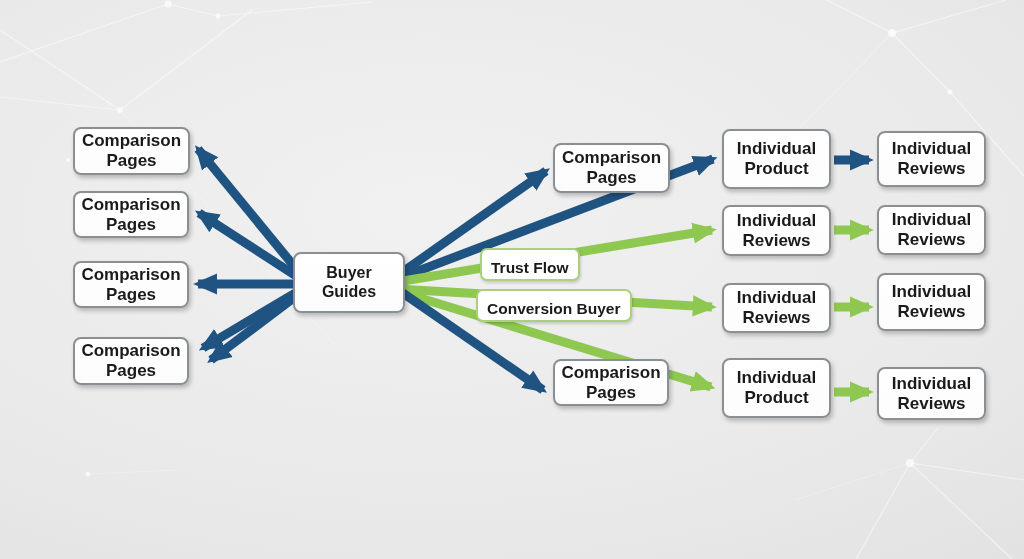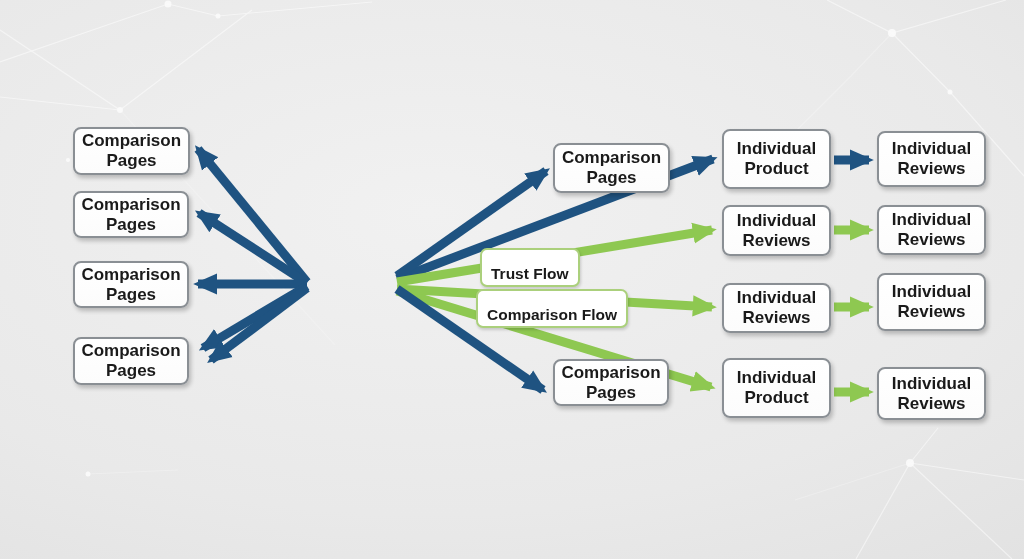--- a/index.html
+++ b/index.html
@@ -43,21 +43,21 @@
   .node.center { font-size: 16px; }
 
   .flow-label {
     position: absolute;
     z-index: 2;
     box-sizing: border-box;
     background: #ffffff;
     border: 2px solid #abd07c;
     border-radius: 7px;
     box-shadow: 1px 2px 3px rgba(0,0,0,0.16);
-    padding: 15px 9px 2px 9px;
+    padding: 9px 9px 2px 9px;
     font-weight: 700;
     font-size: 15.5px;
     color: #1a1a1a;
     white-space: nowrap;
   }
 </style>
 </head>
 <body>
 
 <div class="stage">
@@ -122,28 +122,30 @@
 
   <div class="node" style="left:73px; top:127px; width:117px; height:48px">Comparison
 Pages</div>
   <div class="node" style="left:73px; top:191px; width:116px; height:47px">Comparison
 Pages</div>
   <div class="node" style="left:73px; top:261px; width:116px; height:47px">Comparison
 Pages</div>
   <div class="node" style="left:73px; top:337px; width:116px; height:48px">Comparison
 Pages</div>
 
+  <div class="node center" style="left:293px; top:252px; width:112px; height:61px">Buyer
+Guides</div>
 
   <div class="node" style="left:553px; top:143px; width:117px; height:50px">Comparison
 Pages</div>
   <div class="node" style="left:553px; top:359px; width:116px; height:47px">Comparison
 Pages</div>
 
   <div class="flow-label" style="left:480px; top:248px">Trust Flow</div>
-  <div class="flow-label" style="left:476px; top:289px">Comparison Flow</div>
+  <div class="flow-label" style="left:476px; top:289px">Conversion Buyer</div>
 
   <div class="node" style="left:722px; top:129px; width:109px; height:60px">Individual
 Product</div>
   <div class="node" style="left:722px; top:205px; width:109px; height:51px">Individual
 Reviews</div>
   <div class="node" style="left:722px; top:283px; width:109px; height:50px">Individual
 Reviews</div>
   <div class="node" style="left:722px; top:358px; width:109px; height:60px">Individual
 Product</div>
 

